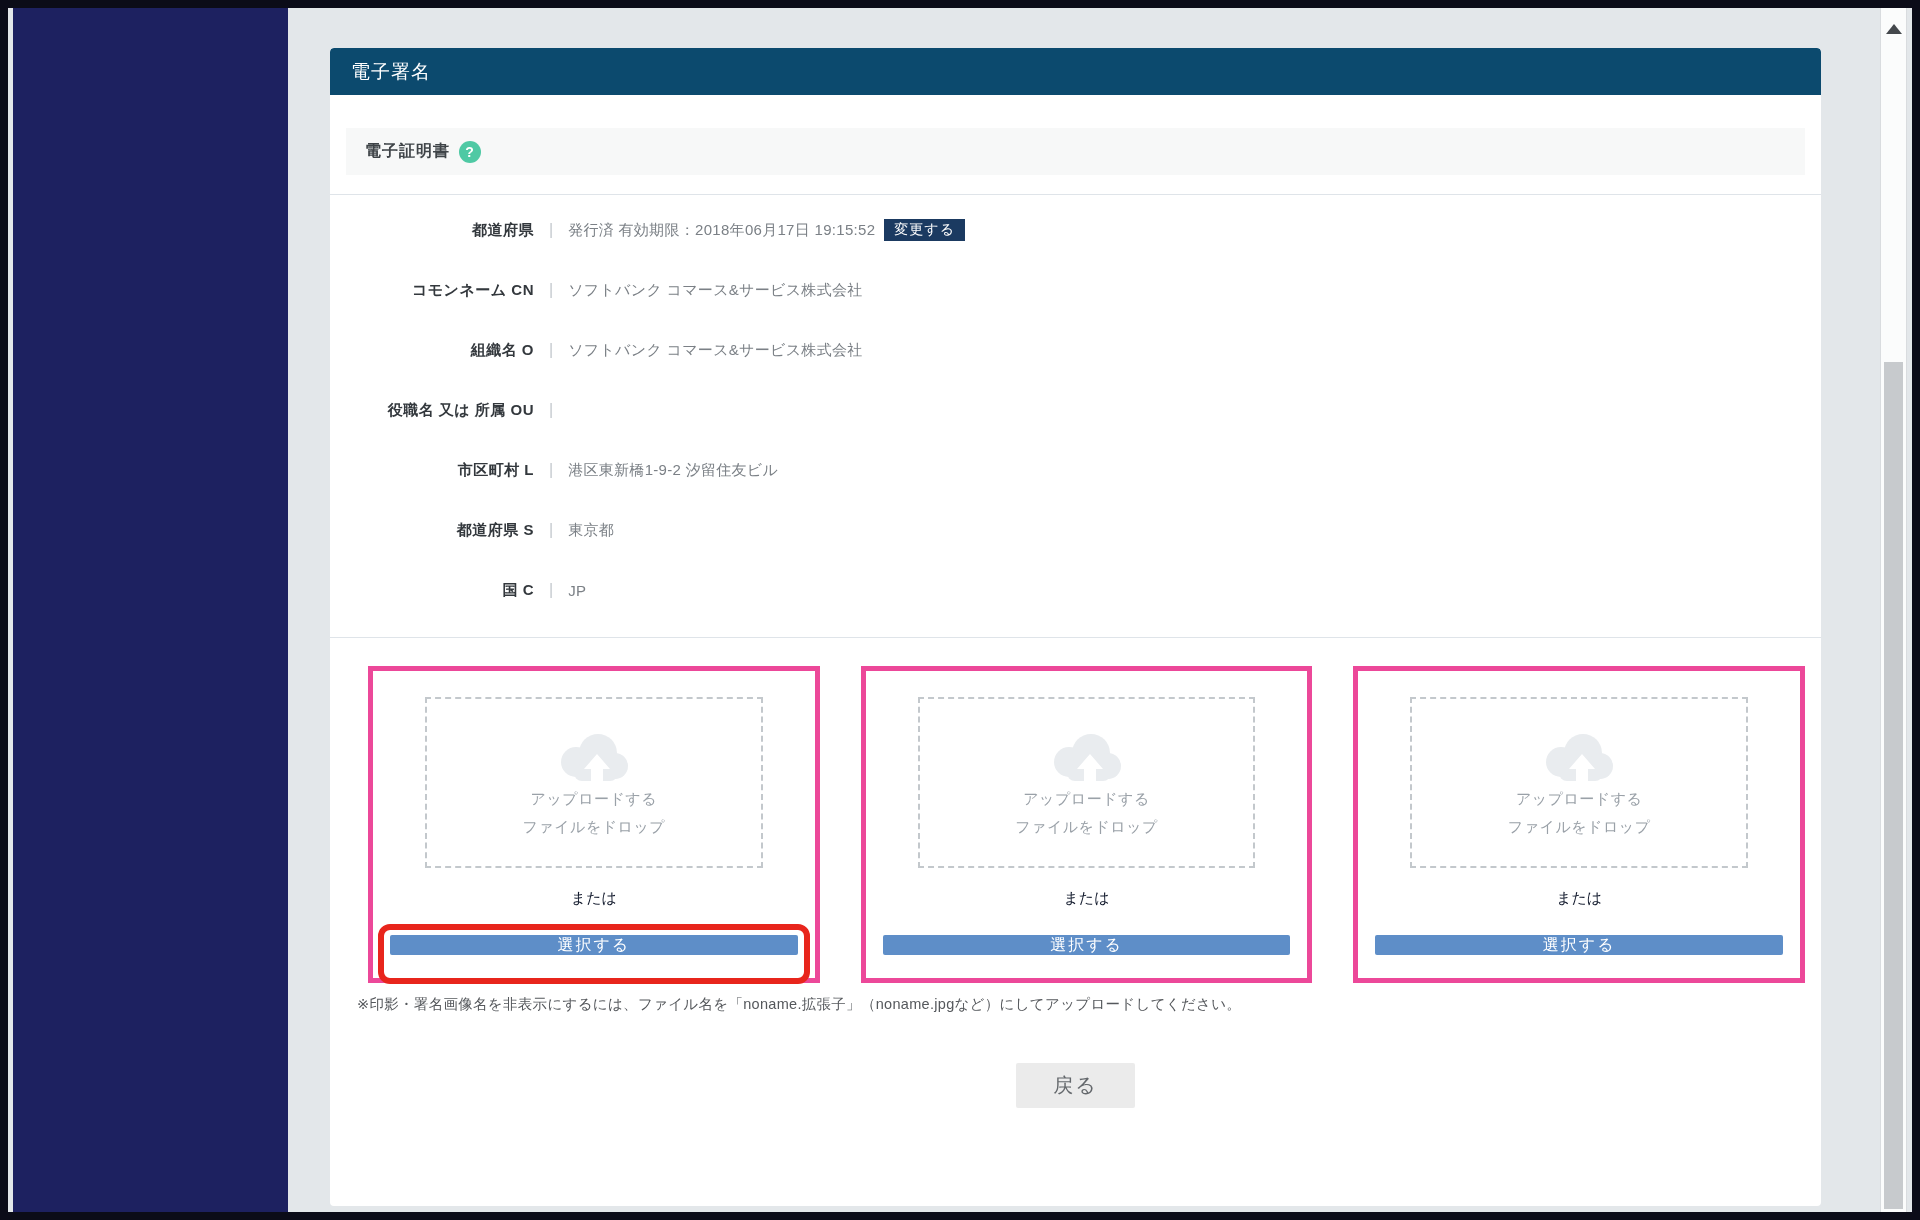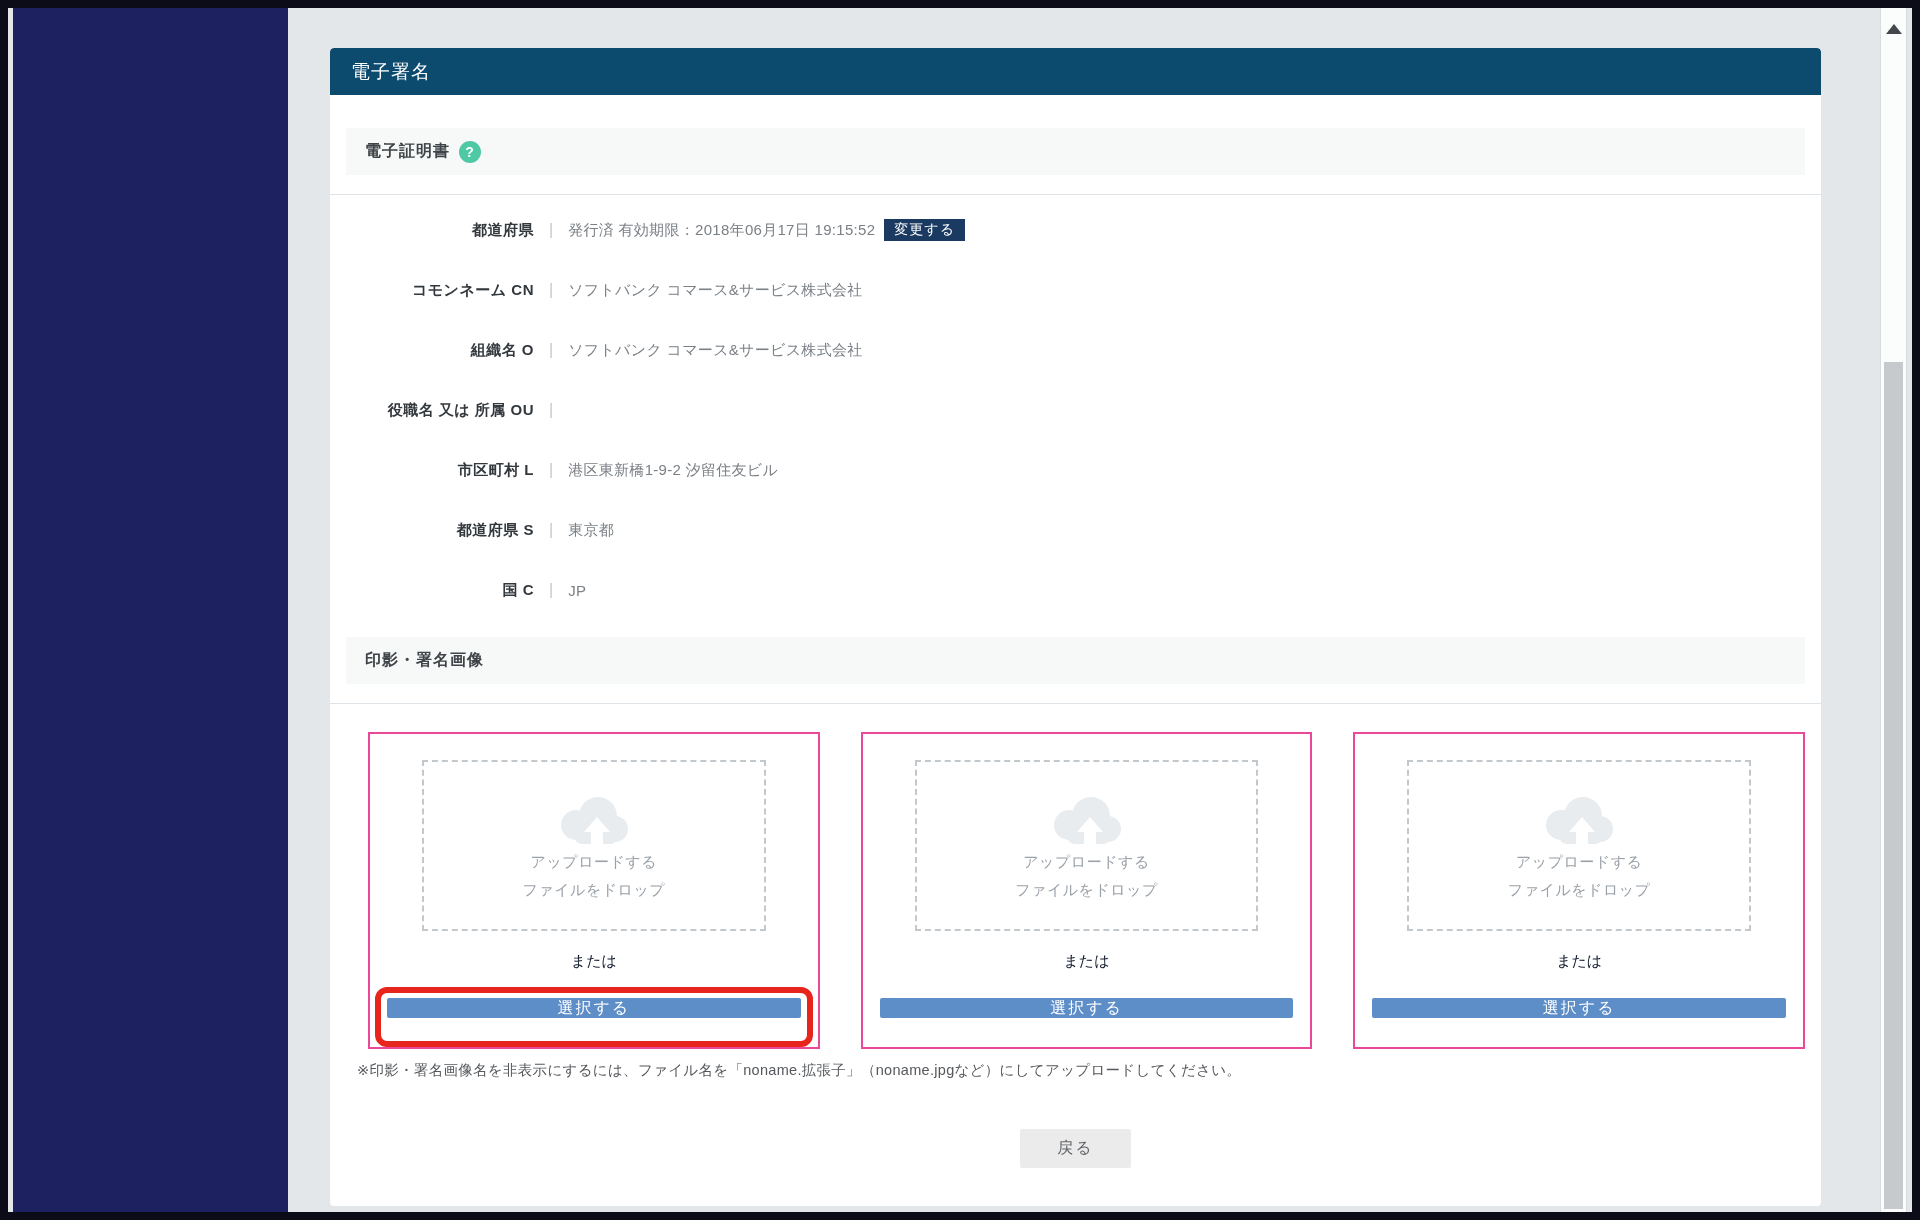--- a/index.html
+++ b/index.html
@@ -70,21 +70,21 @@
   .cert-value { color:#7b8086; letter-spacing:0.3px; }
   .change-btn {
     margin-left:9px; background:#1b3a61; color:#ffffff; border:none;
     font-size:14px; padding:2px 10px; cursor:pointer;
     font-family:inherit; letter-spacing:1px;
   }
 
   .cards { margin:28px 0 0 22px; display:flex; gap:41px; }
   .card {
     width:455px; height:317px; background:#ffffff;
-    border:2px solid #ec4899; position:relative;
+    border:5px solid #ec4899; position:relative;
   }
   .dropzone {
     position:absolute; left:52px; right:52px; top:26px; height:171px;
     border:2px dashed #c3c8cc;
     display:flex; flex-direction:column; align-items:center; justify-content:center;
     color:#9aa1a8; font-size:15px; text-align:center; cursor:pointer;
   }
   .dropzone .line { margin-top:4px; letter-spacing:0.5px; }
   .dropzone .line2 { margin-top:9px; }
   .or-text {
@@ -99,21 +99,21 @@
   .red-ring {
     position:absolute; left:5px; right:5px; top:253px; height:60px;
     border:6px solid #e8251c; border-radius:12px; pointer-events:none;
   }
   .note {
     margin:12px 0 0 11px; color:#55585c; font-size:14.5px; letter-spacing:0.3px;
   }
   .back-btn {
     display:block; margin:49px auto 12px auto;
     background:#ebebeb; color:#64686c; border:none; border-radius:2px;
-    font-size:16px; padding:9px 37px; cursor:pointer; font-family:inherit;
+    font-size:20px; padding:9px 37px; cursor:pointer; font-family:inherit;
     letter-spacing:2px;
   }
 </style>
 </head>
 <body>
 
 <div class="inner">
 
   <div class="sidebar"></div>
 
@@ -171,23 +171,20 @@
         </div>
 
         <div class="cert-row">
           <span class="cert-label">国 C</span>
           <span class="cert-sep">|</span>
           <span class="cert-value">JP</span>
         </div>
 
       </div>
 
-      <div class="section-bar">
-        <span>印影・署名画像</span>
-      </div>
 
       <div class="divider"></div>
 
       <div class="cards">
 
         <div class="card">
           <div class="dropzone">
             <svg width="84" height="58" viewBox="0 0 84 58">
               <circle cx="24" cy="34" r="15" fill="#e9ecef"></circle>
               <circle cx="46" cy="25" r="19" fill="#e9ecef"></circle>

